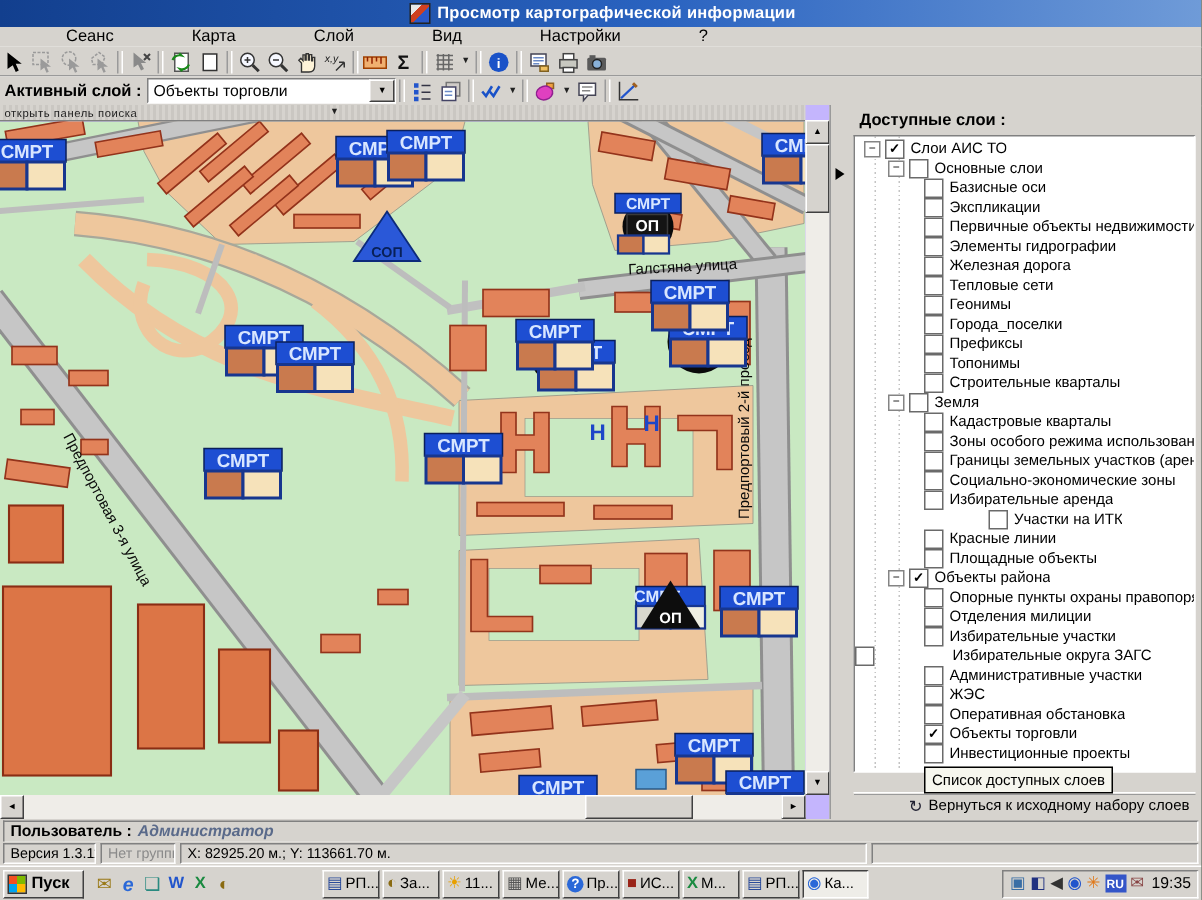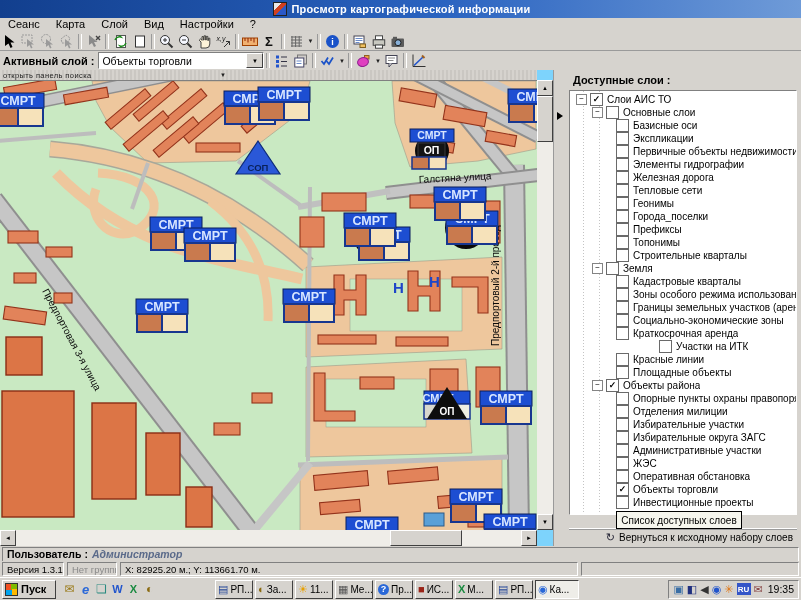--- a/index.html
+++ b/index.html
@@ -4,35 +4,35 @@
 <style>
   html,body{margin:0;padding:0;background:#444;}
   #screen{position:relative;width:801px;height:600px;background:#d6d3ce;overflow:hidden;
     font-family:"Liberation Sans",sans-serif;font-size:11px;color:#000;}
   
   #titlebar{position:absolute;left:0;top:0;width:801px;height:18px;
     background:linear-gradient(90deg,#123f8e,#2a63c0 55%,#6f9bd8);display:flex;align-items:center;gap:4px;padding-left:3px;box-sizing:border-box;justify-content:center;}
   #titlebar .appicon{width:12px;height:12px;border:1px solid #222;background:linear-gradient(135deg,#e8e8e8 0 30%,#d04020 30% 55%,#2a58c8 55%);}
   #titlebar .tl{color:#fff;font-weight:bold;font-size:11px;letter-spacing:.2px;}
   #menubar{position:absolute;left:0;top:18px;width:801px;height:13px;display:flex;align-items:center;background:#d6d3ce;border-bottom:1px solid #fff;}
-  .menuitem{padding:0 8px;font-size:11px;height:13px;line-height:13px;}
+  .menuitem{padding:0 8px;font-size:11px;height:13px;line-height:13px;margin-left:36px;}
   .bar{position:absolute;left:0;width:801px;background:#d6d3ce;display:flex;align-items:center;}
   #toolbar1{top:31px;height:20px;border-bottom:1px solid #fff;box-shadow:0 -1px 0 #9a9a9a inset;}
   #toolbar2{top:51px;height:19px;border-bottom:1px solid #9a9a9a;}
   .tico{width:19px;height:17px;display:flex;align-items:center;justify-content:center;}
   .tsep{width:2px;height:15px;border-left:1px solid #9a9a9a;border-right:1px solid #fff;margin:0 2px;}
   .ddarr{font-size:6px;width:9px;text-align:center;color:#222;}
   #activelabel{font-weight:bold;padding:0 4px 0 3px;font-size:11px;}
   #layercombo{width:164px;height:15px;background:#fff;border:1px solid;border-color:#808080 #fff #fff #808080;
     display:flex;align-items:center;justify-content:space-between;font-size:10.5px;}
   #layercombo .val{padding-left:3px;overflow:hidden;white-space:nowrap;}
   #layercombo .cbtn{width:15px;height:13px;background:#d6d3ce;border:1px solid;border-color:#fff #404040 #404040 #fff;
     font-size:6px;display:flex;align-items:center;justify-content:center;}
   
-  #maparea{position:absolute;left:0;top:70px;width:553px;height:476px;background:#7dd3fc;}
+  #maparea{position:absolute;left:0;top:70px;width:553px;height:476px;background:#c4b5fd;}
   #searchstrip{position:absolute;left:0;top:0;width:537px;height:10px;
     background:repeating-linear-gradient(90deg,#d6d3ce 0 2px,#cac7c2 2px 4px);font-size:7.5px;color:#222;
     display:flex;align-items:center;padding-left:3px;box-sizing:border-box;letter-spacing:.4px;}
   #searchstrip .arr{position:absolute;left:220px;font-size:6px;}
   #mapsvg{position:absolute;left:0;top:10px;border-top:1px solid #808080;}
   #mapsvg text{font-family:"Liberation Sans",sans-serif;}
   .vscroll{position:absolute;left:537px;top:10px;width:16px;height:450px;background:#efede8;}
   .hscroll{position:absolute;left:0;top:460px;width:537px;height:16px;background:#efede8;}
   .sbtn{position:absolute;width:16px;height:16px;background:#d6d3ce;border:1px solid;border-color:#fff #404040 #404040 #fff;
     font-size:6px;display:flex;align-items:center;justify-content:center;box-sizing:border-box;}
@@ -606,21 +606,21 @@
         <div class="trow" style="margin-left: 46px;">
           <span class="cb"></span>
           <span class="tlabel">Границы земельных участков (аренда)</span>
         </div>
         <div class="trow" style="margin-left: 46px;">
           <span class="cb"></span>
           <span class="tlabel">Социально-экономические зоны</span>
         </div>
         <div class="trow" style="margin-left: 46px;">
           <span class="cb"></span>
-          <span class="tlabel">Краткосрочная аренда</span>
+          <span class="tlabel">Избирательные аренда</span>
         </div>
         <div class="trow" style="margin-left: 46px; padding-left: 43px;">
           <span class="cb"></span>
           <span class="tlabel">Участки на ИТК</span>
         </div>
         <div class="trow" style="margin-left: 46px;">
           <span class="cb"></span>
           <span class="tlabel">Красные линии</span>
         </div>
         <div class="trow" style="margin-left: 46px;">
@@ -637,21 +637,21 @@
           <span class="tlabel">Опорные пункты охраны правопорядка</span>
         </div>
         <div class="trow" style="margin-left: 46px;">
           <span class="cb"></span>
           <span class="tlabel">Отделения милиции</span>
         </div>
         <div class="trow" style="margin-left: 46px;">
           <span class="cb"></span>
           <span class="tlabel">Избирательные участки</span>
         </div>
-        <div class="trow" style="margin-left: 46px;">
+        <div class="trow" style=" gap: 48px;">
           <span class="cb"></span>
           <span class="tlabel">Избирательные округа ЗАГС</span>
         </div>
         <div class="trow" style="margin-left: 46px; text-align: center;">
           <span class="cb"></span>
           <span class="tlabel">Административные участки</span>
         </div>
         <div class="trow" style="margin-left: 46px;">
           <span class="cb"></span>
           <span class="tlabel">ЖЭС</span>

